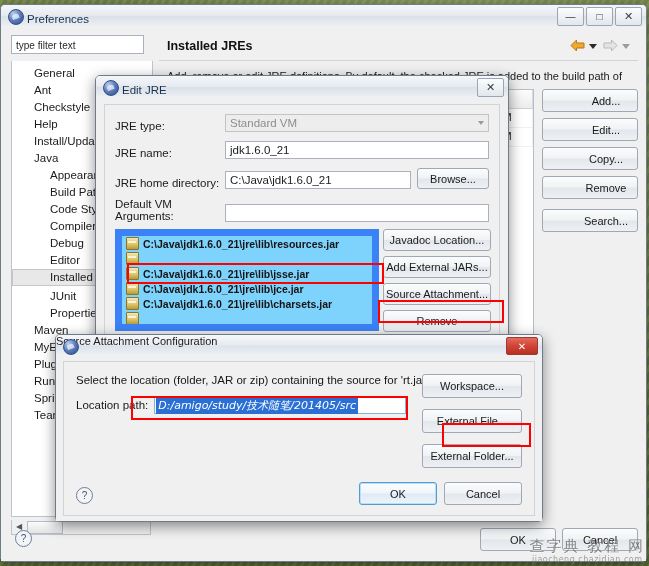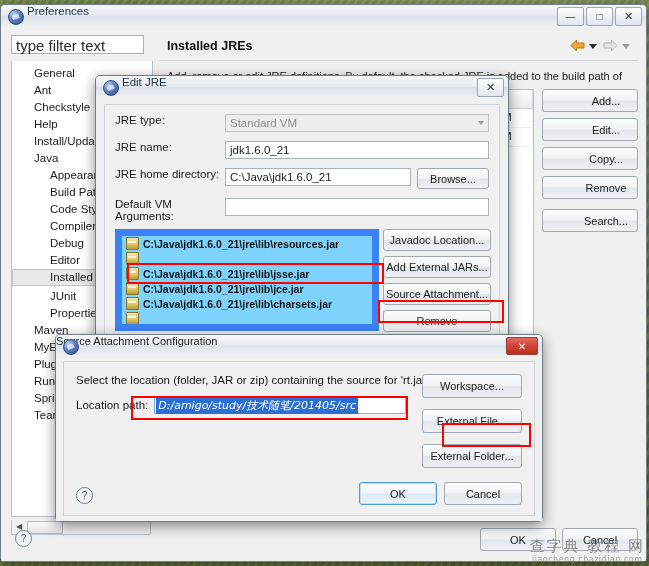--- a/index.html
+++ b/index.html
@@ -17,40 +17,40 @@
   }
   .desktop:after{content:"";position:absolute;inset:0;
     background:radial-gradient(circle at 70% 20%, rgba(200,215,160,.35), transparent 55%);}
 
   
   .win{position:absolute;border:1px solid #6f7b88;border-radius:5px;
        background:#f0f0f0;box-shadow:0 4px 14px rgba(0,0,0,.45);}
   .titlebar{height:22px;border-radius:4px 4px 0 0;position:relative;
     background:linear-gradient(to bottom,#f4f6f9 0%,#e6eaf0 48%,#dbe1e9 52%,#eef1f5 100%);
     border-bottom:1px solid #c3cad3;}
-  .titlebar .ttl{position:absolute;left:26px;top:0;font-size:11.5px;color:#17324f;
+  .titlebar .ttl{position:absolute;left:26px;top:8px;font-size:11.5px;color:#17324f;
     font-family:"Liberation Sans",sans-serif;}
   .eclipse-ico{position:absolute;left:7px;top:4px;width:14px;height:14px;border-radius:50%;
     background:radial-gradient(circle at 32% 28%,#bcd0ee 0%,#5f7fc0 45%,#2d4a86 100%);
     border:1px solid #33507f;}
   .eclipse-ico:after{content:"";position:absolute;left:3px;top:4px;width:7px;height:5px;
     border-radius:50% 50% 0 0;background:rgba(255,255,255,.65);transform:rotate(-20deg);}
 
   .sysbtns{position:absolute;right:4px;top:2px;display:flex;gap:2px;}
   .sysbtn{width:25px;height:17px;border:1px solid #9aa6b4;border-radius:2px;
     background:linear-gradient(to bottom,#fbfcfd,#e2e7ec);
     display:flex;align-items:center;justify-content:center;font-size:10px;color:#33404f;}
   .sysbtn.close{font-size:11px;}
 
   
   #prefs{left:0;top:4px;width:645px;height:556px;}
   .prefs-body{position:absolute;left:0;right:0;top:22px;bottom:0;background:#f0f0f0;}
 
   .filterbox{position:absolute;left:10px;top:8px;width:133px;height:19px;
-    border:1px solid #a9b2bd;background:#fff;font-size:15px;color:#2a2a2a;
+    border:1px solid #a9b2bd;background:#fff;font-size:10px;color:#2a2a2a;
     padding:2px 4px;box-sizing:border-box;line-height:15px;}
 
   .tree{position:absolute;left:10px;top:34px;width:140px;bottom:44px;
     background:#fff;border:1px solid #bcc4ce;border-top:none;overflow:hidden;}
   .tree-inner{padding:4px 0 0 0;}
   .titem{height:17px;line-height:17px;font-size:11.5px;color:#1b1b1b;
     white-space:nowrap;overflow:hidden;padding-left:22px;
     font-family:"Liberation Sans",sans-serif;}
   .titem.lvl2{padding-left:38px;}
   .titem.sel{background:#e8e8e8;border:1px solid #c6c6c6;height:15px;line-height:15px;
@@ -95,21 +95,21 @@
     display:flex;align-items:center;justify-content:center;background:#f2f4f7;}
 
   .okcancel{position:absolute;right:8px;bottom:10px;display:flex;gap:6px;}
   .okcancel .btn{width:74px;}
 
   
   #editjre{left:95px;top:75px;width:412px;height:268px;}
   .ej-body{position:absolute;left:0;right:0;top:22px;bottom:0;background:#f0f0f0;}
   .ej-inner{position:absolute;left:8px;right:8px;top:6px;bottom:6px;
     background:#f0f0f0;border:1px solid #cfd4da;}
-  .frow{display:flex;align-items:flex-start;margin:9px 10px 0 10px;}
+  .frow{display:flex;align-items:flex-end;margin:9px 10px 0 10px;}
   .flab{width:110px;font-size:11.5px;color:#1b1b1b;}
   .finput{flex:1;height:18px;border:1px solid #a9b2bd;background:#fff;
     font-size:11.5px;padding:1px 4px;box-sizing:border-box;line-height:15px;color:#1b1b1b;}
   .finput.disabled{background:#ededed;color:#8d8d8d;border-color:#c3c3c3;
     display:flex;align-items:center;justify-content:space-between;}
   .dd-carat{width:0;height:0;border-left:3px solid transparent;border-right:3px solid transparent;
     border-top:4px solid #9a9a9a;}
   .browse{width:70px;height:19px;margin-left:6px;}
   .libtitle{font-size:11.5px;margin:9px 0 3px 10px;}
   .liblist{position:absolute;left:10px;right:120px;top:124px;bottom:6px;

